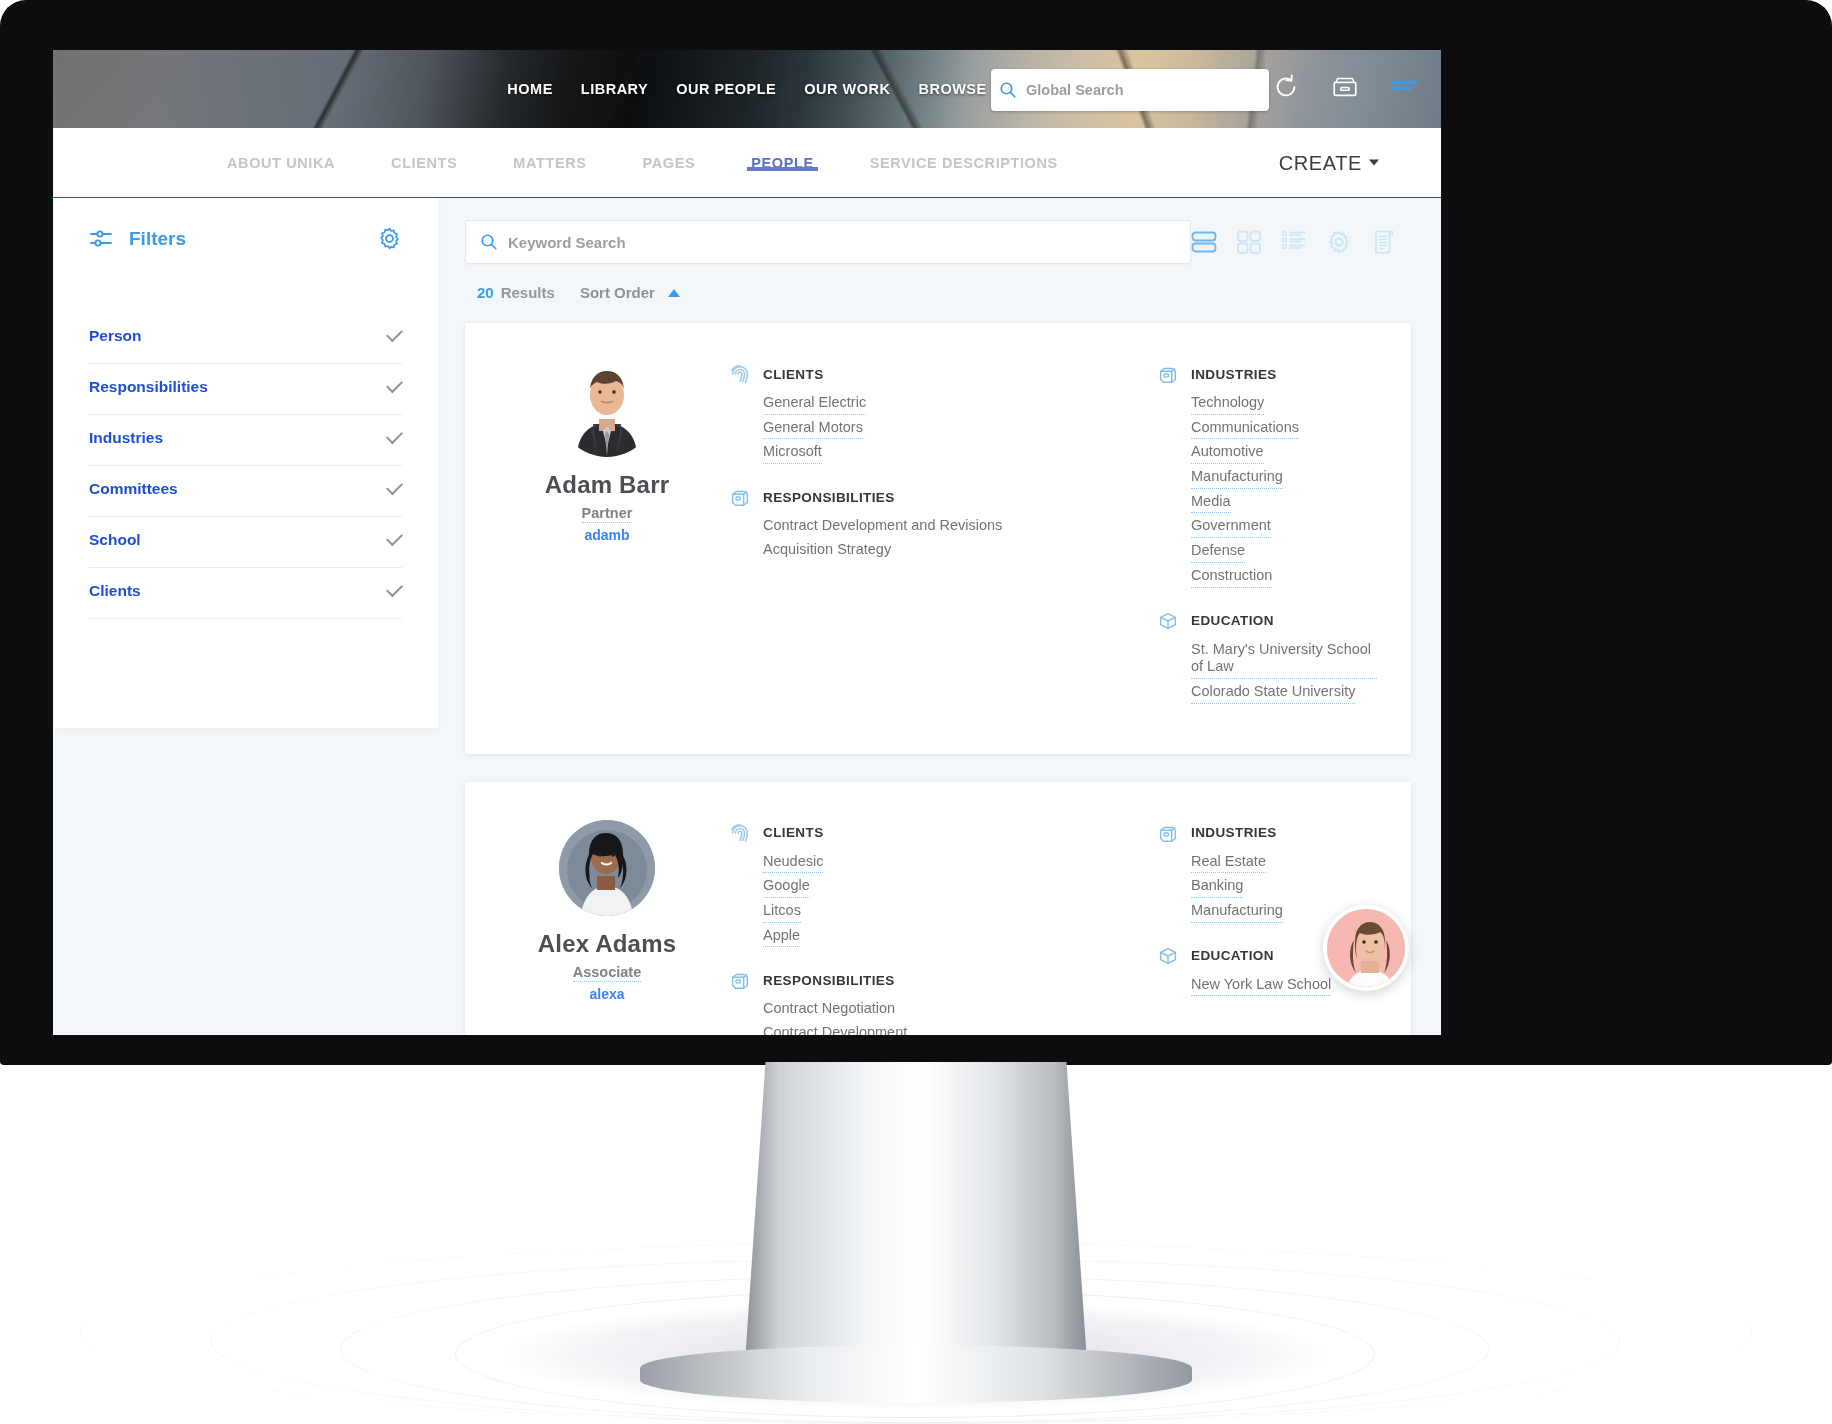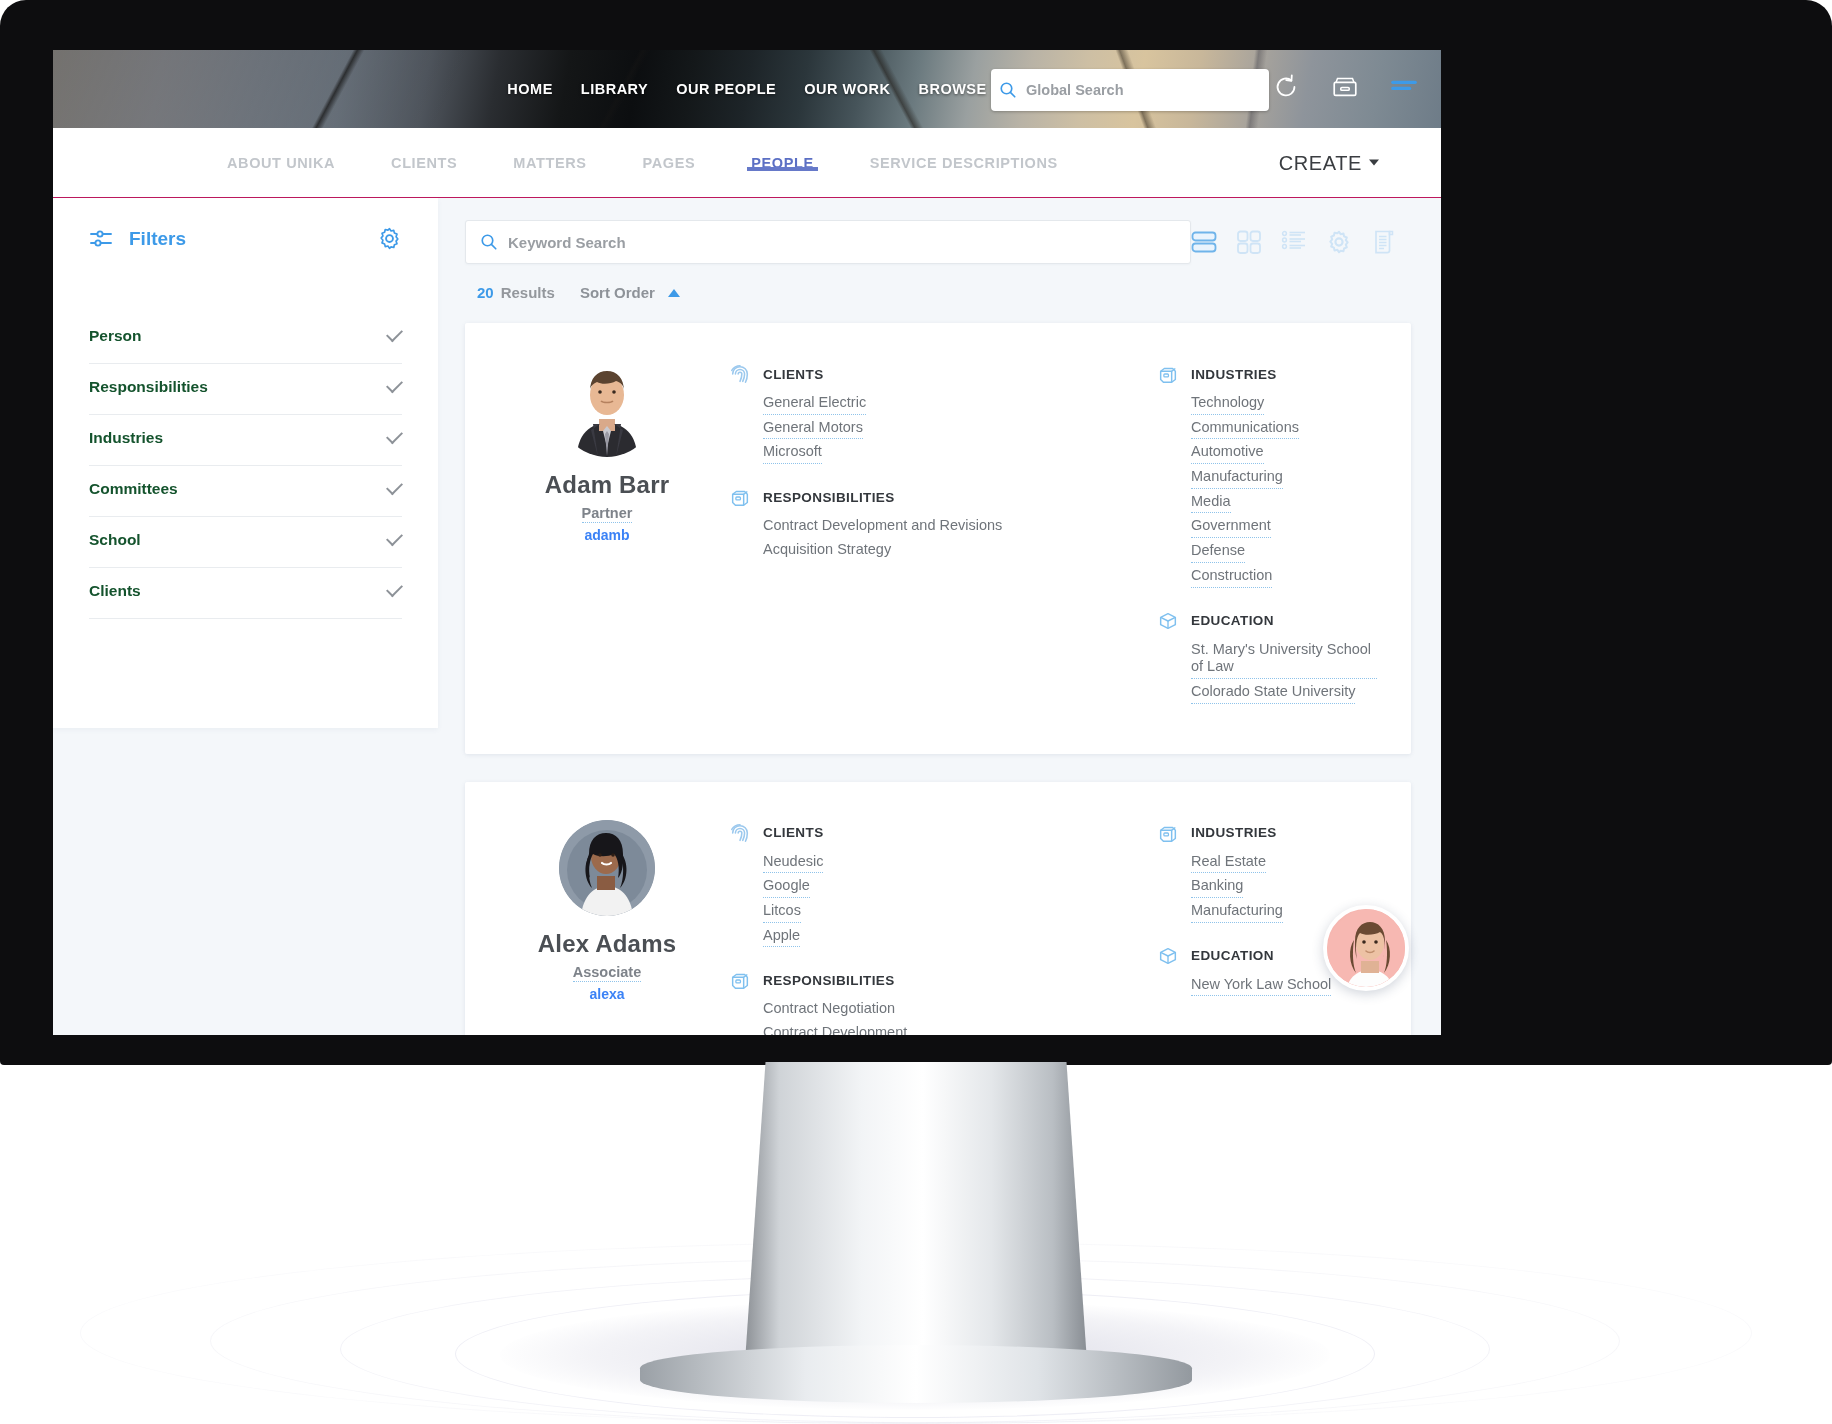--- a/index.html
+++ b/index.html
@@ -143,21 +143,21 @@
   }
   #filters-head {
     display: flex; align-items: center; gap: 16px; margin-bottom: 62px;
   }
   #filters-head .title { color: #3d9ae8; font-size: 19px; font-weight: 700; flex: 1; }
   .filter-row {
     display: flex; align-items: center; justify-content: space-between;
     padding: 14px 0 18px 0; border-bottom: 1px solid #e9ecef;
     cursor: pointer;
   }
-  .filter-row .label { font-size: 15.5px; font-weight: 700; color: #14532d; }
+  .filter-row .label { font-size: 15.5px; font-weight: 700; color: #1d4ed8; }
   .chev {
     width: 15px; height: 9px;
     border-left: 2px solid #8d9298; border-bottom: 2px solid #8d9298;
     transform: rotate(-45deg) translate(2px,-2px);
   }
 
   
   #results { flex: 1; padding: 22px 30px 0 27px; overflow: hidden; }
   #search-row { display: flex; align-items: center; }
   #keyword-search {

